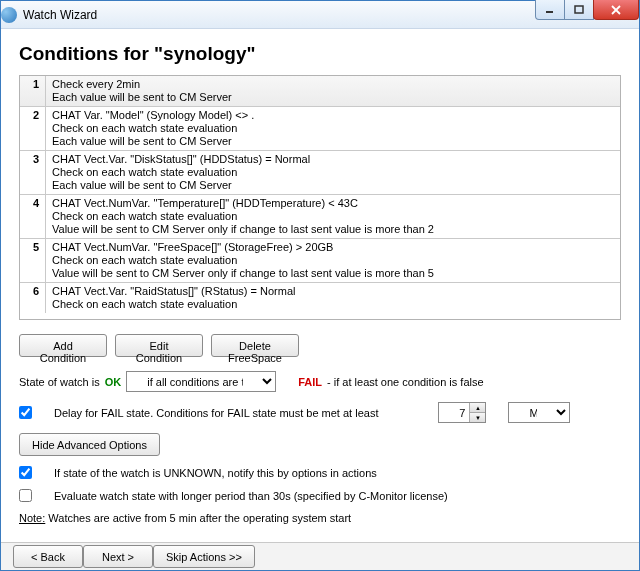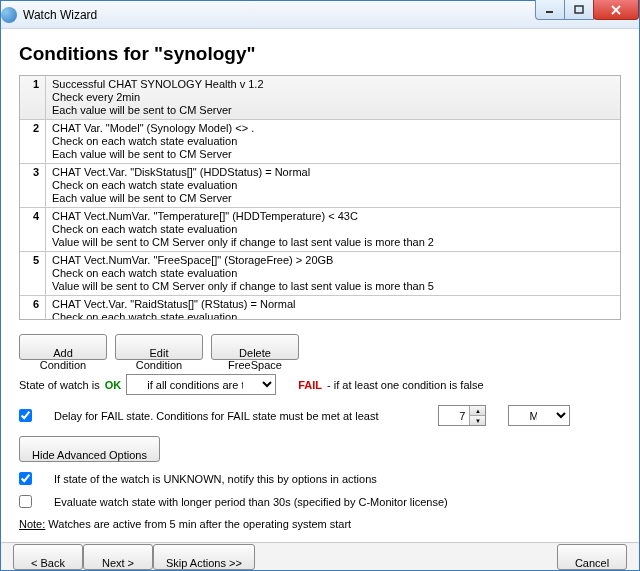--- a/index.html
+++ b/index.html
@@ -17,21 +17,21 @@
   .content{padding:14px 18px 12px}
   .heading{font-size:19px;font-weight:bold;color:#000;margin-bottom:10px}
   .condlist{border:1px solid #b3b3b3;height:245px;overflow:hidden;background:#fff}
   .row{display:flex;border-bottom:1px solid #c9c9c9}
   .row:last-child{border-bottom:none}
   .rownum{width:26px;text-align:right;padding:2px 6px 2px 2px;font-weight:bold;border-right:1px solid #c9c9c9;font-size:11px;background:#fff}
   .rowtext{flex:1;padding:2px 6px;line-height:13px;font-size:11px;background:#fff}
   .row.sel .rownum,.row.sel .rowtext{background:linear-gradient(to bottom,#f7f7f7,#ececec)}
   .rowtext .l{display:block}
   .btnrow{margin-top:14px;display:flex;gap:8px}
-  button.std{height:23px;border:1px solid #8a8a8a;background:linear-gradient(to bottom,#fdfdfd,#e6e6e6);padding:12px 12px;font-size:11px;border-radius:3px;cursor:default}
+  button.std{height:23px;border:1px solid #8a8a8a;background:linear-gradient(to bottom,#fdfdfd,#e6e6e6);padding:5px 12px;font-size:11px;border-radius:3px;cursor:default}
   .stateline{margin-top:14px;display:flex;align-items:center;gap:5px}
   .ok{color:#008000;font-weight:bold}
   .fail{color:#d00000;font-weight:bold}
   select.combo{height:21px;border:1px solid #8a8a8a;font-size:11px;padding:0 16px;background:#fff;width:150px}
   .chkline{margin-top:10px;display:flex;align-items:center;gap:22px}
   input[type=checkbox]{width:13px;height:13px}
   .spin-wrap{display:inline-flex;align-items:center;border:1px solid #8a8a8a;height:21px;background:#fff}
   .spin-wrap input{border:none;width:30px;text-align:right;padding-right:4px;height:19px;font-size:11px;outline:none}
   .spinbtns{display:flex;flex-direction:column;border-left:1px solid #a8a8a8}
   .spinbtns div{width:15px;height:9px;background:linear-gradient(to bottom,#f7f7f7,#dedede);display:flex;align-items:center;justify-content:center;font-size:6px;line-height:6px}
@@ -69,21 +69,20 @@
     </div>
   </div>
 
   <div class="content">
     <div class="heading">Conditions for "synology"</div>
 
     <div class="condlist" id="condlist">
         <div class="row sel">
           <div class="rownum">1</div>
           <div class="rowtext">
-            <span class="l">Successful CHAT SYNOLOGY Health v 1.2</span>
             <span class="l">Check every 2min</span>
             <span class="l">Each value will be sent to CM Server</span>
           </div>
         </div>
         <div class="row">
           <div class="rownum">2</div>
           <div class="rowtext">
             <span class="l">CHAT Var. "Model" (Synology Model) &lt;&gt; .</span>
             <span class="l">Check on each watch state evaluation</span>
             <span class="l">Each value will be sent to CM Server</span>
@@ -172,15 +171,14 @@
     <div class="note">
       <b>Note:</b><span> Watches are active from 5 min after the operating system start</span>
     </div>
   </div>
 
   <div class="footer">
     <button class="std" style="width:70px">&lt; Back</button>
     <button class="std" style="width:70px">Next &gt;</button>
     <button class="std">Skip Actions &gt;&gt;</button>
     <div class="spacer"></div>
-    <button class="std" style="width:70px">Cancel</button>
   </div>
 </div>
 
 </body></html>

